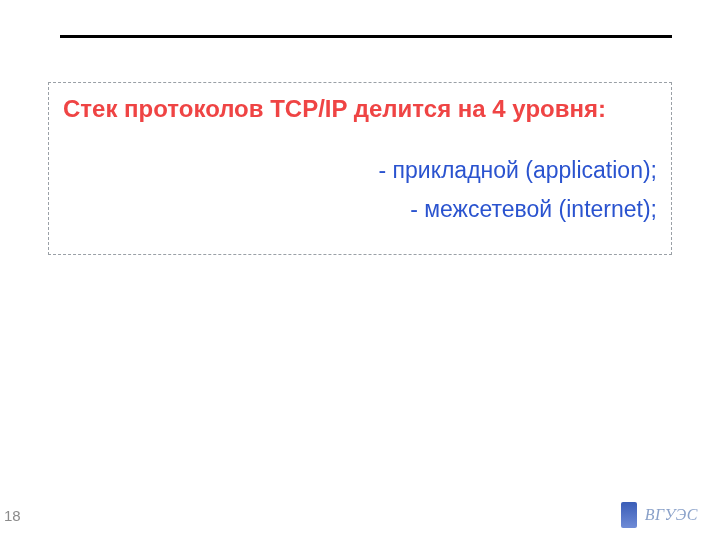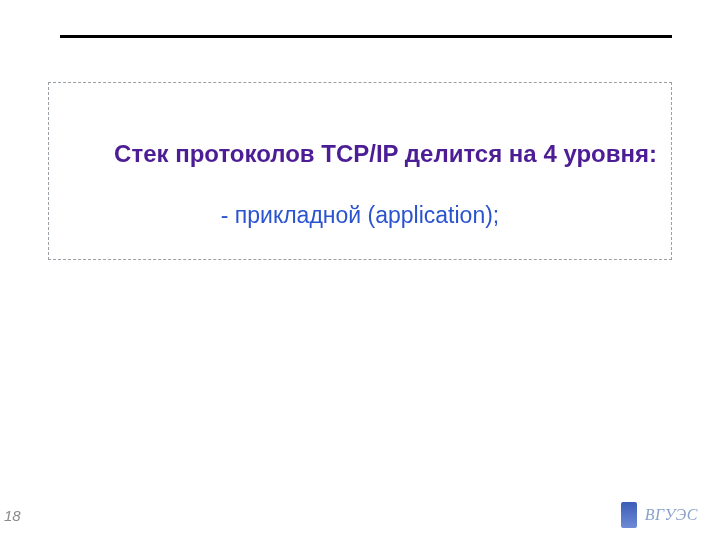--- a/index.html
+++ b/index.html
@@ -22,48 +22,46 @@
   }
   .content-box {
     position: absolute;
     top: 82px;
     left: 48px;
     right: 48px;
     border: 1px dashed #9aa0a6;
     padding: 10px 14px 24px 14px;
   }
   .heading {
-    color: #4c1d95;
+    color: #ef4444;
     font-weight: bold;
     font-size: 24px;
-    text-align: right;
+    text-align: left;
     line-height: 1.35;
     margin-bottom: 26px;
-    margin-top: 45px;
   }
   .list {
     color: #2a53cf;
     font-size: 23px;
     line-height: 1.7;
   }
   .list .item {
-    text-align: center;
+    text-align: right;
   }
   .list .item.last {
     text-align: justify;
     padding-left: 26px;
     line-height: 1.55;
   }
   .page-number {
     position: absolute;
     left: 4px;
     bottom: 16px;
     color: #8b8b8b;
     font-size: 15px;
-    font-style: italic;
   }
   .watermark {
     position: absolute;
     right: 22px;
     bottom: 12px;
     display: flex;
     align-items: center;
     gap: 8px;
   }
   .watermark .badge {
@@ -82,20 +80,21 @@
 </style>
 </head>
 <body>
 
 <div class="top-rule"></div>
 
 <div class="content-box">
   <div class="heading">Стек протоколов TCP/IP делится на 4 уровня:</div>
   <div class="list">
     <div class="item">- прикладной (application);</div>
+    <div class="item">- межсетевой (internet);</div>
   </div>
 </div>
 
 <div class="page-number">18</div>
 
 <div class="watermark">
   <div class="badge"></div>
   <div class="label">ВГУЭС</div>
 </div>
 

